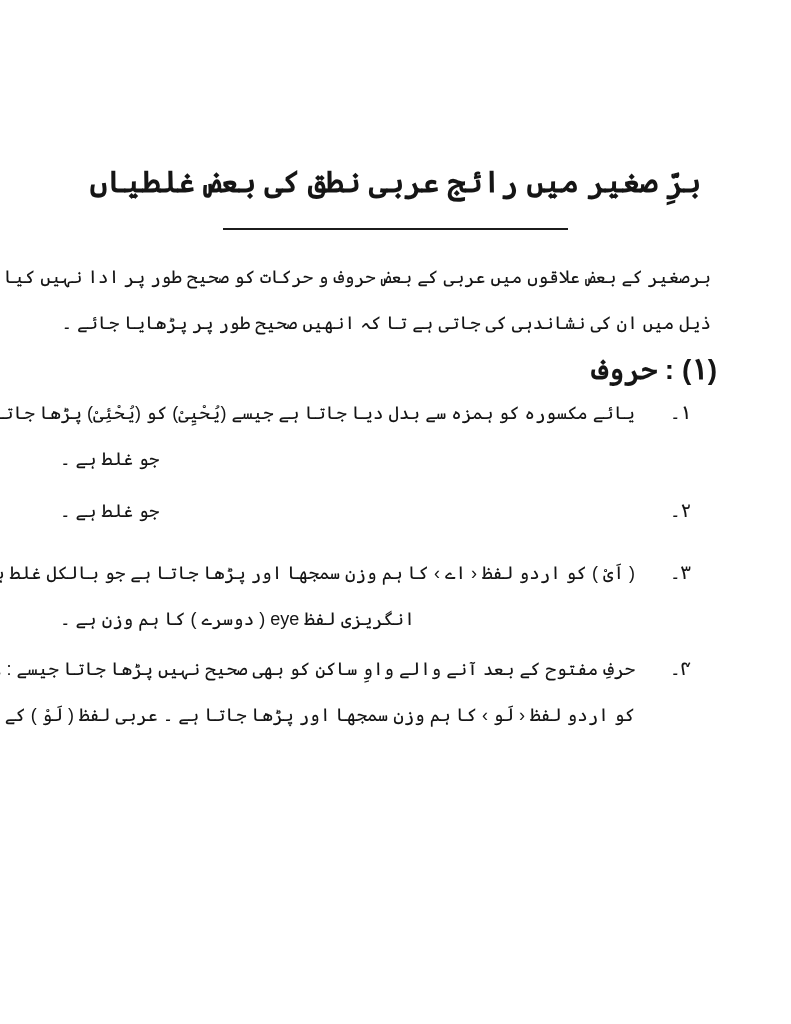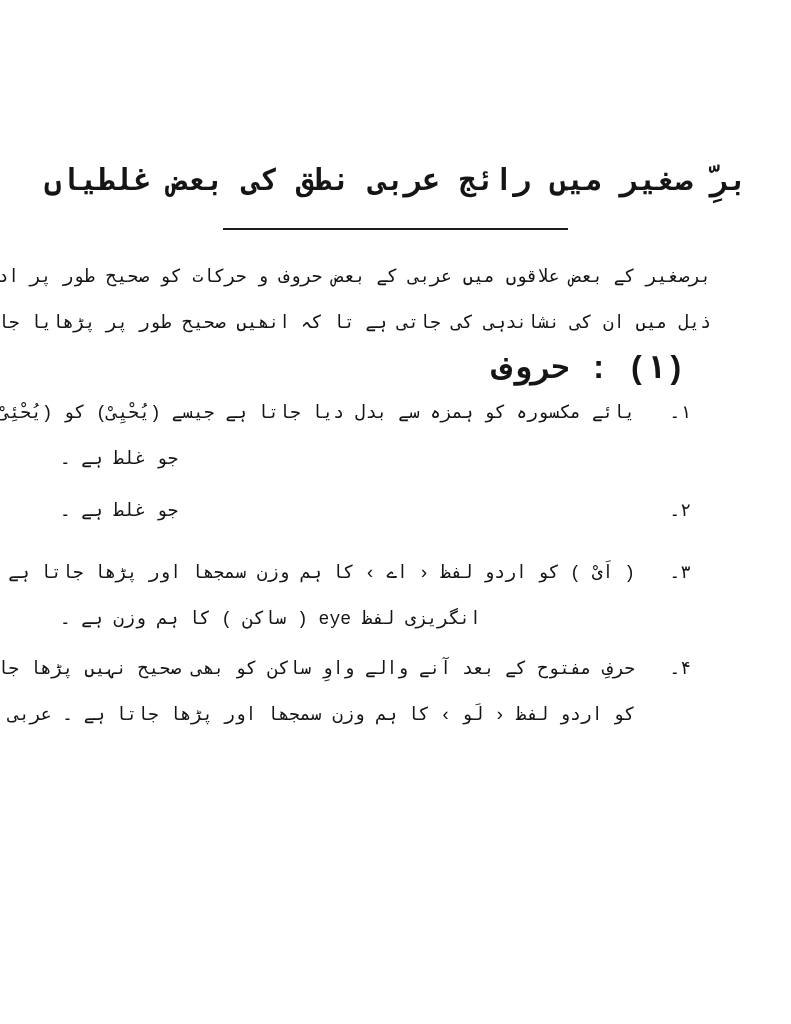--- a/index.html
+++ b/index.html
@@ -6,21 +6,21 @@
     margin: 0;
     padding: 0;
     background: #ffffff;
   }
   .page {
     position: relative;
     width: 791px;
     height: 806px;
     background: #ffffff;
     color: #151515;
-    font-family: Liberation Mono, monospace;
+    font-family: Liberation Sans, sans-serif;
     overflow: hidden;
   }
   .doc-title {
     margin: 142px 40px 0 40px;
     text-align: center;
     direction: rtl;
     font-size: 30px;
     font-weight: bold;
     line-height: 80px;
     white-space: nowrap;
@@ -42,22 +42,22 @@
     white-space: nowrap;
   }
   .intro .l2 {
     text-align: right;
     line-height: 46px;
     white-space: nowrap;
   }
   .section-heading {
     direction: rtl;
     text-align: right;
-    margin: 4px 106px 0 0;
-    font-size: 32px;
+    margin: 4px 74px 0 0;
+    font-size: 28px;
     font-weight: bold;
     line-height: 40px;
   }
   .items {
     direction: rtl;
     margin: 0 100px 0 60px;
     font-size: 18px;
   }
   .item {
     position: relative;
@@ -114,21 +114,21 @@
     </div>
 
     <div class="item mb-16">
       <span class="item-number">۲۔</span>
       <div class="line ind-130">جو غلط ہے ۔</div>
     </div>
 
     <div class="item mb-4">
       <span class="item-number">۳۔</span>
       <div class="line">( اَیْ ) کو اردو لفظ ‹ اے › کا ہم وزن سمجھا اور پڑھا جاتا ہے جو بالکل غلط ہے ۔ یہ لفظ</div>
-      <div class="line ind-100">انگریزی لفظ eye ( ساکن ) کا ہم وزن ہے ۔</div>
+      <div class="line ind-100">انگریزی لفظ eye ( دوسرے ) کا ہم وزن ہے ۔</div>
     </div>
 
     <div class="item">
       <span class="item-number">۴۔</span>
       <div class="line">حرفِ مفتوح کے بعد آنے والے واوِ ساکن کو بھی صحیح نہیں پڑھا جاتا جیسے : عربی لفظ ( لَوْ )</div>
       <div class="line">کو اردو لفظ ‹ لَو › کا ہم وزن سمجھا اور پڑھا جاتا ہے ۔ عربی لفظ ( لَوْ ) کے تلفظ کے</div>
     </div>
 
   </div>
 

